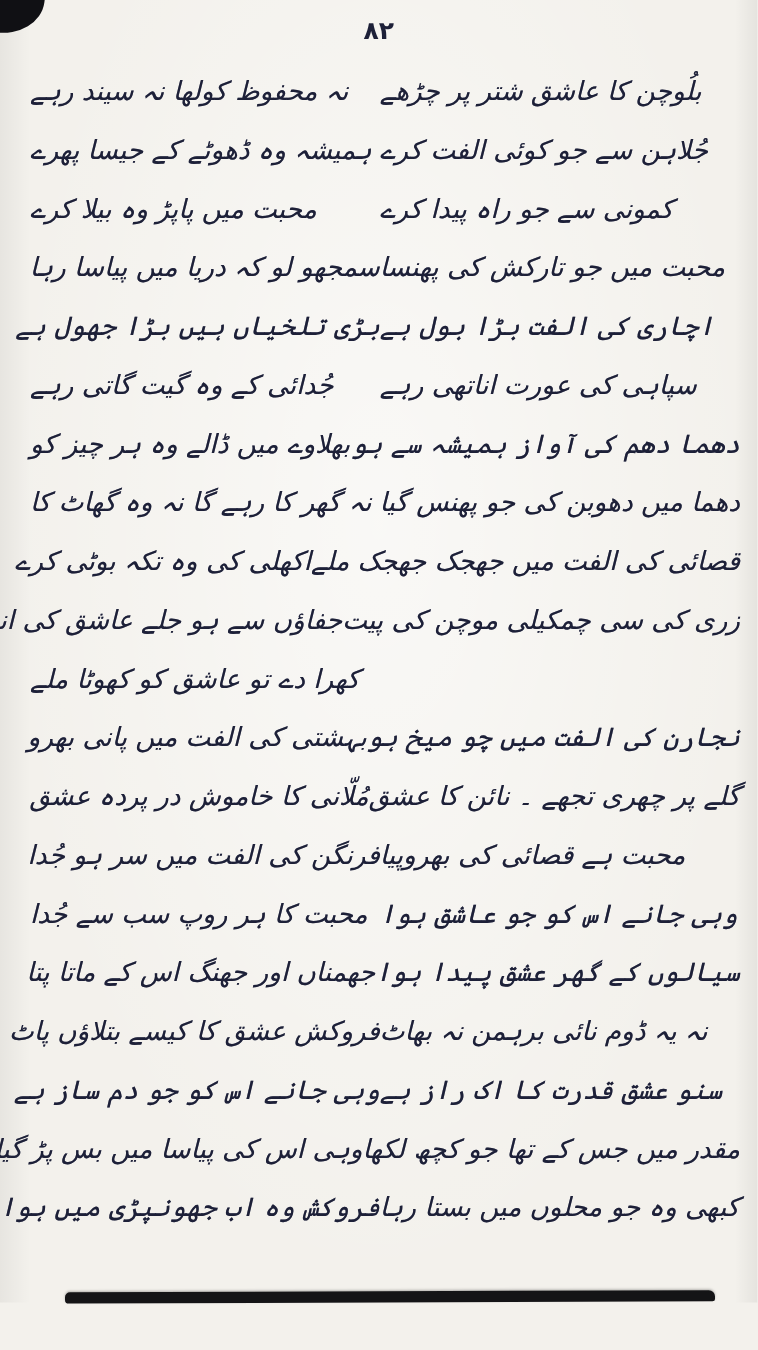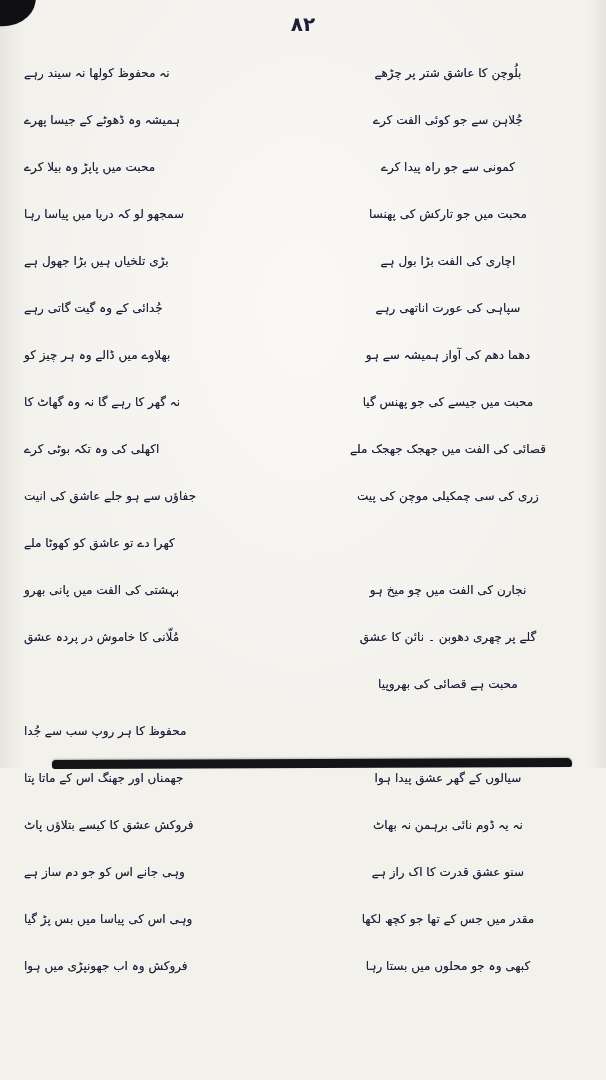--- a/index.html
+++ b/index.html
@@ -3,50 +3,51 @@
 <meta charset="utf-8">
 <style>
   html,body{margin:0;padding:0;}
   body{
     width:606px;height:1080px;overflow:hidden;
     background:var(--paper,#f3f1ec);
     font-family:"DejaVu Sans",sans-serif;
     color:var(--ink,#1d2038);
   }
   .page{
-    position:relative;width:606px;height:768px;
+    position:relative;width:606px;height:1042px;
     background:
       radial-gradient(ellipse at 50% 40%, rgba(255,255,255,.55), rgba(0,0,0,0) 70%),
       linear-gradient(90deg, rgba(0,0,0,.05), rgba(0,0,0,0) 4%, rgba(0,0,0,0) 97%, rgba(0,0,0,.06)),
       var(--paper,#f3f1ec);
     margin-left: 48px;
   }
   .page-number{
     position:absolute;top:12px;left:0;right:0;
     text-align:center;
     font-size:20px;font-weight:bold;
     letter-spacing:2px;
   }
   .poem{
     position:absolute;top:50px;right:8px;left:10px;
   }
   .row{
     display:flex;flex-direction:row;align-items:center;
     height:47px;
   }
   .hemistich{
-    font-size:12px;
+    font-size:21px;
+    font-style:italic;
     line-height:1.15;
     white-space:nowrap;
     color:var(--ink,#1d2038);
     text-shadow:0 0 .4px rgba(20,25,60,.55);
   }
   .col-right{
     order:1;flex:0 0 49%;
-    text-align:center;
+    text-align:left;
     padding-right:6px;
   }
   .col-left{
     order:2;flex:1 1 51%;
     text-align:left;
     padding-left:14px;
   }
   
   .smudge-top-left{
     position:absolute;top:-6px;left:-8px;
@@ -96,47 +97,49 @@
     </div>
     <div class="row">
       <span class="hemistich col-right" dir="rtl">سپاہی کی عورت اناتھی رہے</span>
       <span class="hemistich col-left" dir="rtl">جُدائی کے وہ گیت گاتی رہے</span>
     </div>
     <div class="row">
       <span class="hemistich col-right" dir="rtl">دھما دھم کی آواز ہمیشہ سے ہو</span>
       <span class="hemistich col-left" dir="rtl">بھلاوے میں ڈالے وہ ہر چیز کو</span>
     </div>
     <div class="row">
-      <span class="hemistich col-right" dir="rtl">محبت میں جیسے کی جو پھنس گیا</span>
+      <span class="hemistich col-right" dir="rtl">دھما میں دھوبن کی جو پھنس گیا</span>
       <span class="hemistich col-left" dir="rtl">نہ گھر کا رہے گا نہ وہ گھاٹ کا</span>
     </div>
     <div class="row">
       <span class="hemistich col-right" dir="rtl">قصائی کی الفت میں جھجک جھجک ملے</span>
       <span class="hemistich col-left" dir="rtl">اکھلی کی وہ تکہ بوٹی کرے</span>
     </div>
     <div class="row">
       <span class="hemistich col-right" dir="rtl">زری کی سی چمکیلی موچن کی پیت</span>
       <span class="hemistich col-left" dir="rtl">جفاؤں سے ہو جلے عاشق کی انیت</span>
     </div>
     <div class="row">
       <span class="hemistich col-left" dir="rtl">کھرا دے تو عاشق کو کھوٹا ملے</span>
     </div>
     <div class="row">
       <span class="hemistich col-right" dir="rtl">نجارن کی الفت میں چو میخ ہو</span>
       <span class="hemistich col-left" dir="rtl">بہشتی کی الفت میں پانی بھرو</span>
     </div>
     <div class="row">
-      <span class="hemistich col-right" dir="rtl">گلے پر چھری دھوبن ۔ نائن کا عشق</span>
+      <span class="hemistich col-right" dir="rtl">گلے پر چھری تجھے ۔ نائن کا عشق</span>
       <span class="hemistich col-left" dir="rtl">مُلّانی کا خاموش در پردہ عشق</span>
     </div>
     <div class="row">
       <span class="hemistich col-right" dir="rtl">محبت ہے قصائی کی بھروپیا</span>
+      <span class="hemistich col-left" dir="rtl">فرنگن کی الفت میں سر ہو جُدا</span>
     </div>
     <div class="row">
-      <span class="hemistich col-left" dir="rtl">محفوظ کا ہر روپ سب سے جُدا</span>
+      <span class="hemistich col-right" dir="rtl">وہی جانے اس کو جو عاشق ہوا</span>
+      <span class="hemistich col-left" dir="rtl">محبت کا ہر روپ سب سے جُدا</span>
     </div>
     <div class="row">
       <span class="hemistich col-right" dir="rtl">سیالوں کے گھر عشق پیدا ہوا</span>
       <span class="hemistich col-left" dir="rtl">جھمناں اور جھنگ اس کے ماتا پتا</span>
     </div>
     <div class="row">
       <span class="hemistich col-right" dir="rtl">نہ یہ ڈوم نائی برہمن نہ بھاٹ</span>
       <span class="hemistich col-left" dir="rtl">فروکش عشق کا کیسے بتلاؤں پاٹ</span>
     </div>
     <div class="row">

